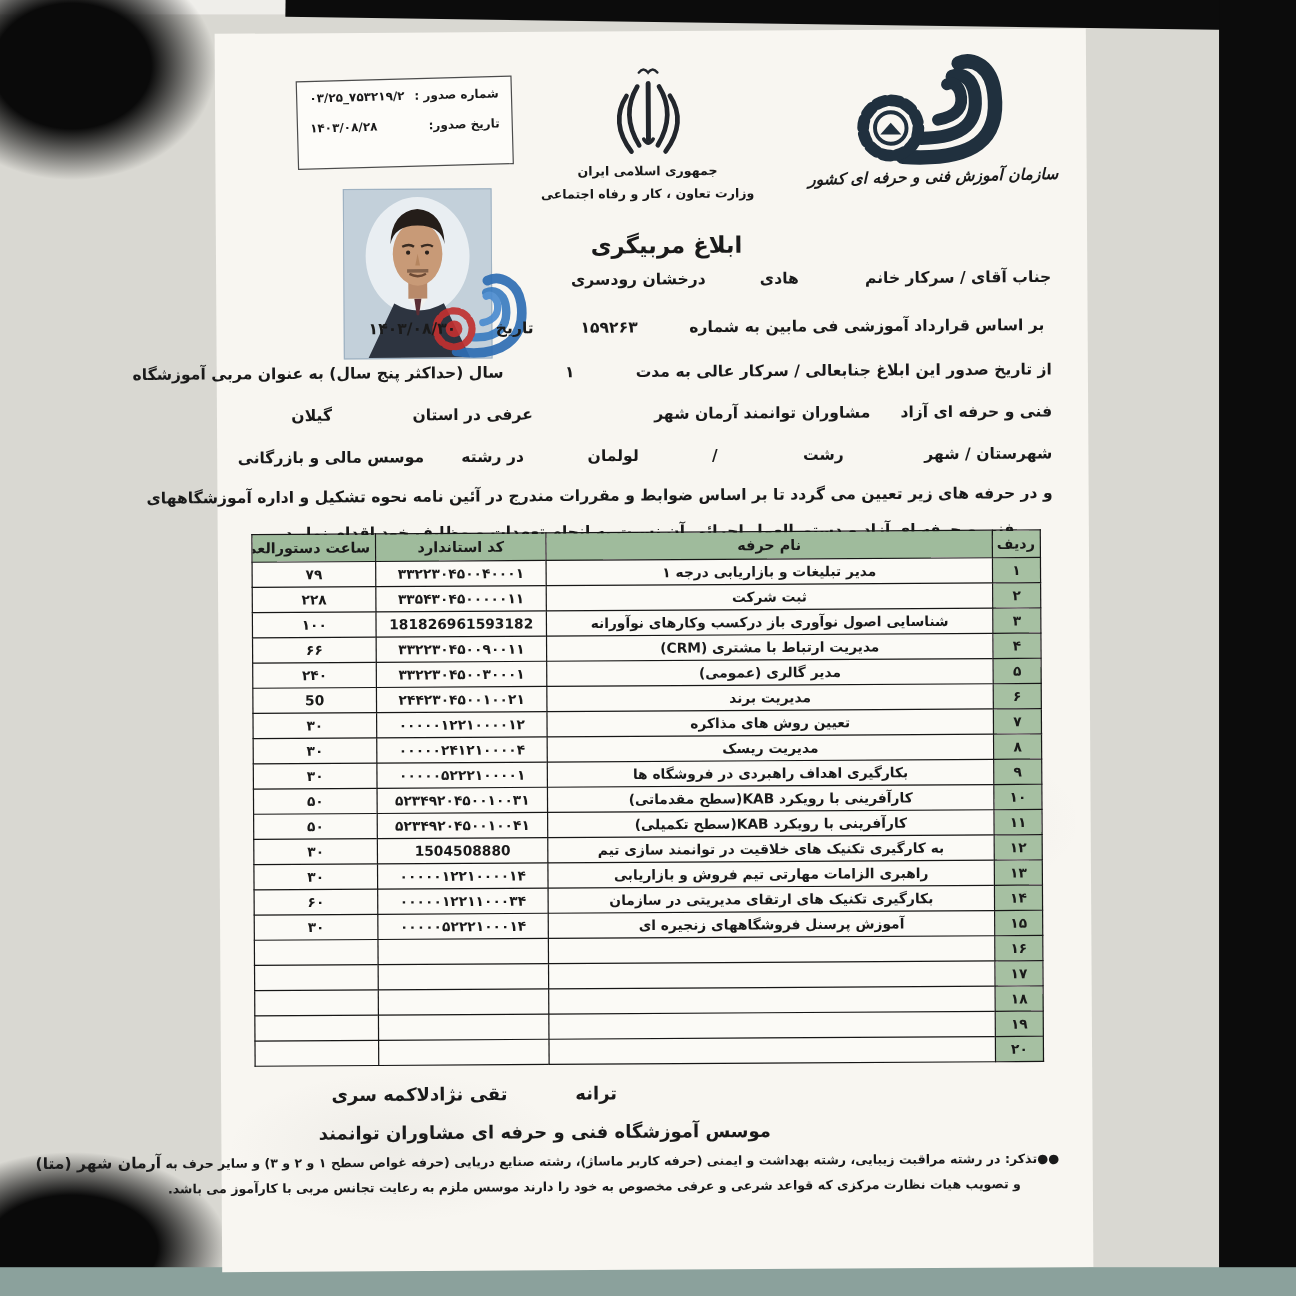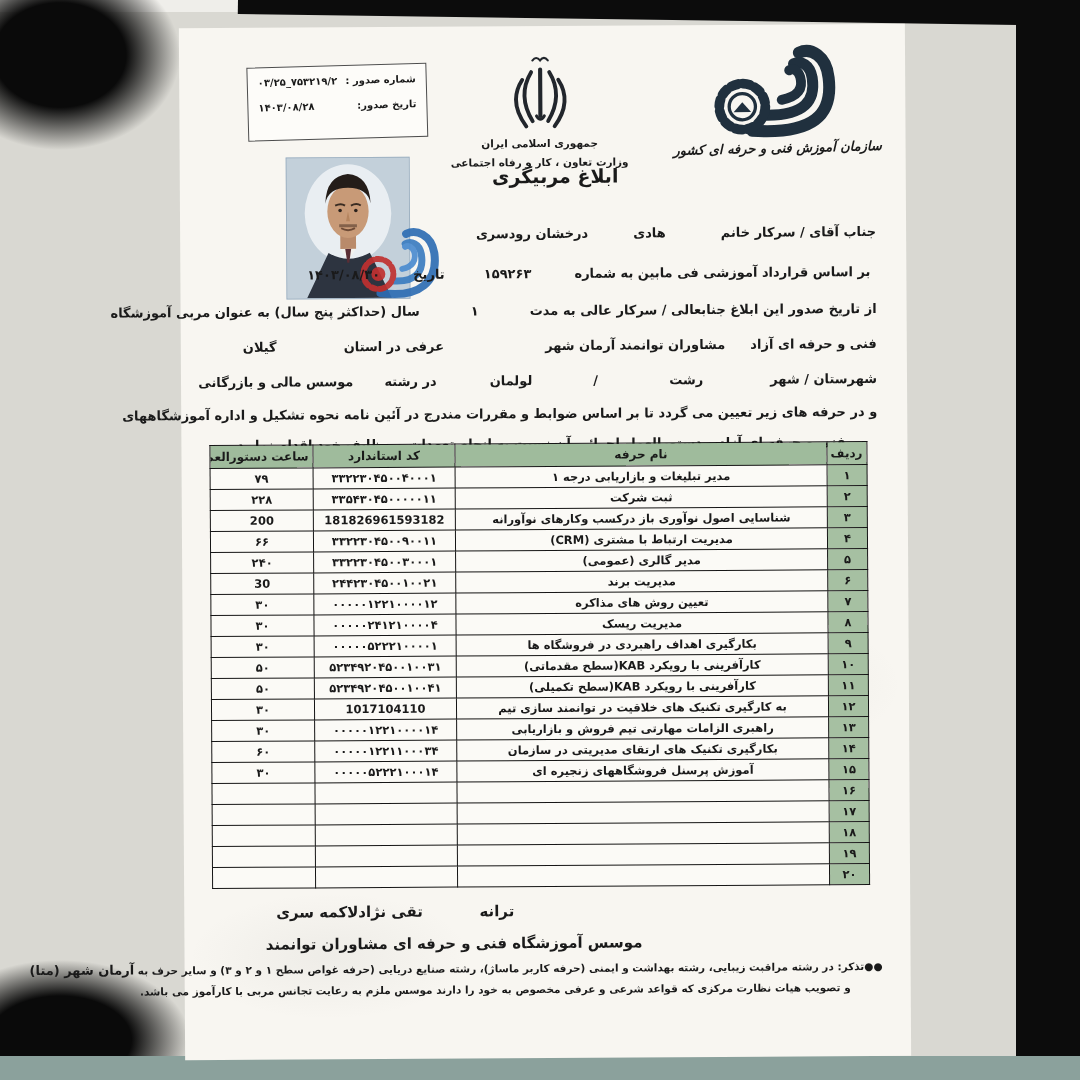--- a/index.html
+++ b/index.html
@@ -34,21 +34,21 @@
              direction:rtl;font-weight:700;font-size:10px;}
   .issue-row{display:flex;justify-content:space-between;align-items:baseline;}
   .issue-row+.issue-row{margin-top:14px;}
   
   .ministry{left:235px;top:108px;width:250px;text-align:center;direction:rtl;
             font-weight:700;font-size:10.5px;line-height:1.8;}
   
   .org-name{left:492px;top:116px;width:212px;text-align:center;direction:rtl;
             font-weight:700;font-style:italic;font-size:13px;transform:rotate(-1deg);}
   
-  .title{left:298px;top:139px;width:155px;text-align:center;font-weight:700;font-size:19px;direction:rtl;}
+  .title{left:298px;top:168px;width:155px;text-align:center;font-weight:700;font-size:19px;direction:rtl;}
   
   .photo{left:106px;top:130px;width:124px;height:142px;border:1px solid #9fb2c2;background:#c8d4de;}
   .sticker{left:170px;top:192px;width:98px;height:84px;}
   
   .tblwrap{left:28px;top:417px;width:657px;}
   table.std{border-collapse:collapse;width:657px;direction:rtl;table-layout:fixed;}
   table.std td,table.std th{border:1.4px solid #161616;font-weight:700;font-size:11.5px;
       padding:0 4px;height:21px;text-align:center;overflow:hidden;white-space:nowrap;background:#fbfaf6;}
   table.std th{height:23px;background:var(--green-header,#9fbb9c);font-size:12px;}
   table.std td.num,table.std th.num{background:var(--green-row,#a6c0a2);}
@@ -224,39 +224,39 @@
             <tr>
               <td class="num">۲</td>
               <td class="name">ثبت شرکت</td>
               <td class="code ltr">۳۳۵۴۳۰۴۵۰۰۰۰۰۱۱</td>
               <td class="hours ltr">۲۲۸</td>
             </tr>
             <tr>
               <td class="num">۳</td>
               <td class="name">شناسایی اصول نوآوری باز درکسب وکارهای نوآورانه</td>
               <td class="code ltr">181826961593182</td>
-              <td class="hours ltr">200</td>
+              <td class="hours ltr">۱۰۰</td>
             </tr>
             <tr>
               <td class="num">۴</td>
               <td class="name">مدیریت ارتباط با مشتری (CRM)</td>
               <td class="code ltr">۳۳۲۲۳۰۴۵۰۰۹۰۰۱۱</td>
               <td class="hours ltr">۶۶</td>
             </tr>
             <tr>
               <td class="num">۵</td>
               <td class="name">مدیر گالری (عمومی)</td>
               <td class="code ltr">۳۳۲۲۳۰۴۵۰۰۳۰۰۰۱</td>
               <td class="hours ltr">۲۴۰</td>
             </tr>
             <tr>
               <td class="num">۶</td>
               <td class="name">مدیریت برند</td>
               <td class="code ltr">۲۴۴۲۳۰۴۵۰۰۱۰۰۲۱</td>
-              <td class="hours ltr">30</td>
+              <td class="hours ltr">50</td>
             </tr>
             <tr>
               <td class="num">۷</td>
               <td class="name">تعیین روش های مذاکره</td>
               <td class="code ltr">۰۰۰۰۰۱۲۲۱۰۰۰۰۱۲</td>
               <td class="hours ltr">۳۰</td>
             </tr>
             <tr>
               <td class="num">۸</td>
               <td class="name">مدیریت ریسک</td>
@@ -277,21 +277,21 @@
             </tr>
             <tr>
               <td class="num">۱۱</td>
               <td class="name">کارآفرینی با رویکرد KAB(سطح تکمیلی)</td>
               <td class="code ltr">۵۲۳۴۹۲۰۴۵۰۰۱۰۰۴۱</td>
               <td class="hours ltr">۵۰</td>
             </tr>
             <tr>
               <td class="num">۱۲</td>
               <td class="name">به کارگیری تکنیک های خلاقیت در توانمند سازی تیم</td>
-              <td class="code ltr">1017104110</td>
+              <td class="code ltr">1504508880</td>
               <td class="hours ltr">۳۰</td>
             </tr>
             <tr>
               <td class="num">۱۳</td>
               <td class="name">راهبری الزامات مهارتی تیم فروش و بازاریابی</td>
               <td class="code ltr">۰۰۰۰۰۱۲۲۱۰۰۰۰۱۴</td>
               <td class="hours ltr">۳۰</td>
             </tr>
             <tr>
               <td class="num">۱۴</td>

